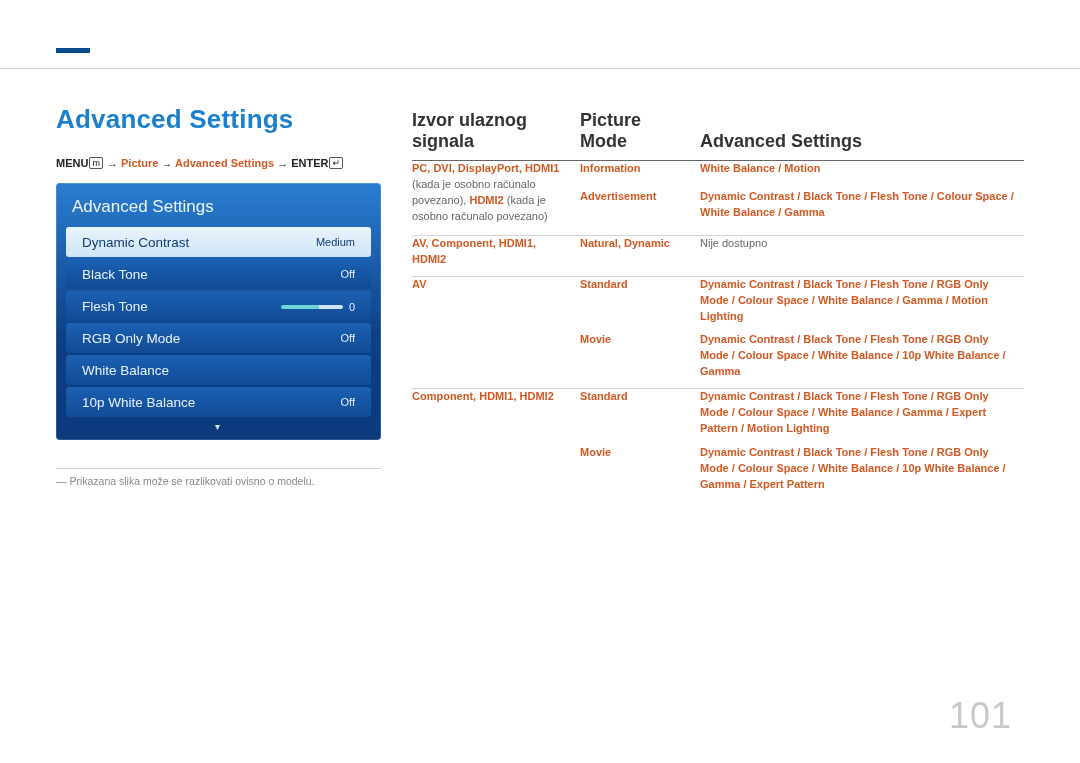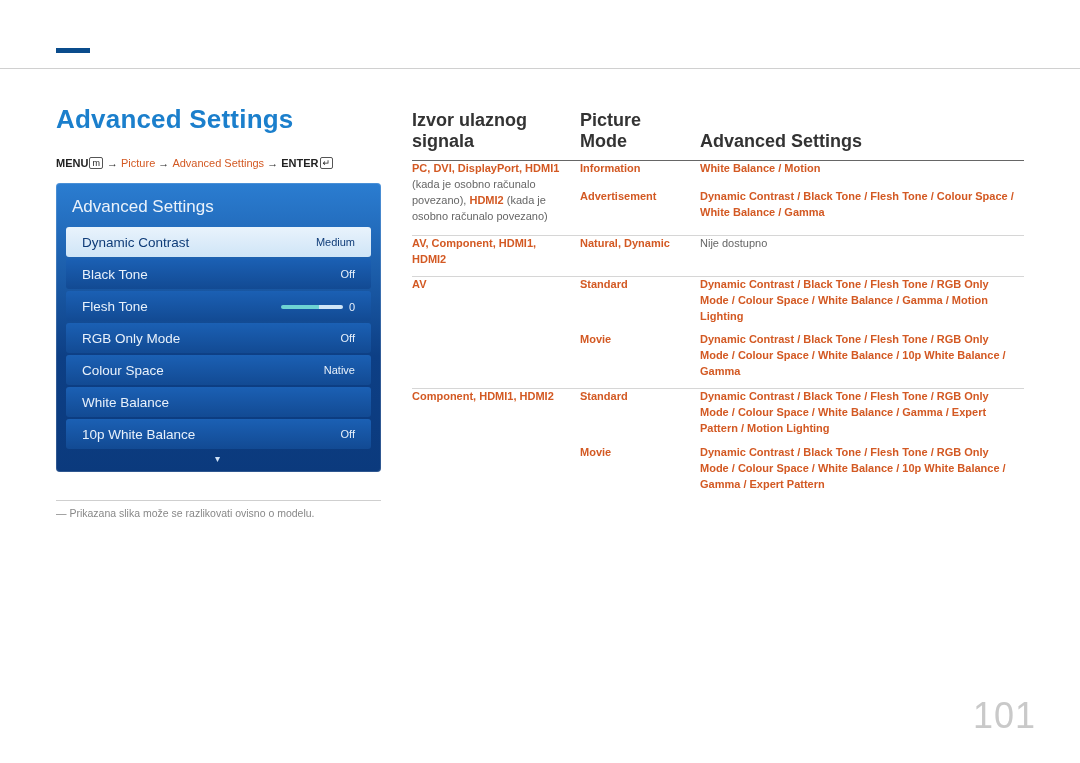--- a/index.html
+++ b/index.html
@@ -5,21 +5,21 @@
   * { box-sizing: border-box; margin: 0; padding: 0; }
   html, body { width: 1080px; height: 763px; font-family: Arial, Helvetica, sans-serif; background: #fff; color: #222; }
   .page { position: relative; width: 1080px; height: 763px; padding: 54px 56px 40px 56px; }
   .top-rule { position: absolute; top: 68px; left: 0; right: 0; height: 1px; background: #d0d0d0; }
   .top-rule-bold { position: absolute; top: 48px; left: 56px; width: 34px; height: 5px; background: #0a4c8c; }
   .columns { display: flex; gap: 16px; margin-top: 50px; }
   .col-left { width: 340px; flex-shrink: 0; }
   .col-right { flex: 1; }
   .section-title { font-size: 26px; font-weight: 600; color: #1b7fcc; margin-bottom: 22px; letter-spacing: 0.2px; }
   .breadcrumb { font-size: 11px; font-weight: bold; color: #222; margin-bottom: 14px; }
-  .breadcrumb .orange { color: #d35923; font-weight: normal; }
+  .breadcrumb .orange { color: #d35923; font-weight: bold; }
 
   .osd-panel {
     width: 325px;
     border-radius: 4px;
     background: linear-gradient(#2b7dd1, #0d3f85 60%, #0b3a7d);
     padding: 10px 10px 8px 10px;
     color: #fff;
     font-size: 13px;
     box-shadow: inset 0 0 0 1px rgba(255,255,255,0.15);
   }
@@ -48,21 +48,21 @@
 
   
   .tbl { width: 100%; font-size: 11px; border-collapse: collapse; }
   .tbl th { text-align: left; font-size: 18px; font-weight: 700; color: #333; padding: 6px 10px 8px 0; border-bottom: 1px solid #666; vertical-align: bottom; }
   .tbl td { padding: 0 10px 8px 0; vertical-align: top; border-bottom: 1px solid #d6d6d6; line-height: 1.45; }
   .tbl td.nb { border-bottom: none; }
   .tbl td.space { padding-bottom: 10px; }
   .orange { color: #d35923; font-weight: bold; }
   .grey { color: #666; }
 
-  .page-num { position: absolute; right: 44px; bottom: 26px; font-size: 36px; color: #c9c9c9; font-weight: 300; letter-spacing: 1px; }
+  .page-num { position: absolute; right: 68px; bottom: 26px; font-size: 36px; color: #c9c9c9; font-weight: 300; letter-spacing: 1px; }
 
   .menu-icon, .enter-icon { display:inline-block; border:1px solid #555; border-radius:2px; padding:0 2px; font-size:9px; line-height:10px; vertical-align:1px; margin:0 1px; font-weight:normal;}
 </style>
 </head>
 <body>
 
 <div class="page">
   <div class="top-rule-bold"></div>
   <div class="top-rule"></div>
 
@@ -92,24 +92,20 @@
           <span class="label">Black Tone</span>
           <span class="value">Off</span>
         </div>
         <div class="osd-row">
           <span class="label">Flesh Tone</span>
           <span><span class="osd-slider"></span><span class="value">0</span></span>
         </div>
         <div class="osd-row">
           <span class="label">RGB Only Mode</span>
           <span class="value">Off</span>
-        </div>
-        <div class="osd-row">
-          <span class="label">Colour Space</span>
-          <span class="value">Native</span>
         </div>
         <div class="osd-row">
           <span class="label">White Balance</span>
           <span class="value"></span>
         </div>
         <div class="osd-row">
           <span class="label">10p White Balance</span>
           <span class="value">Off</span>
         </div>
         <div class="osd-more">

